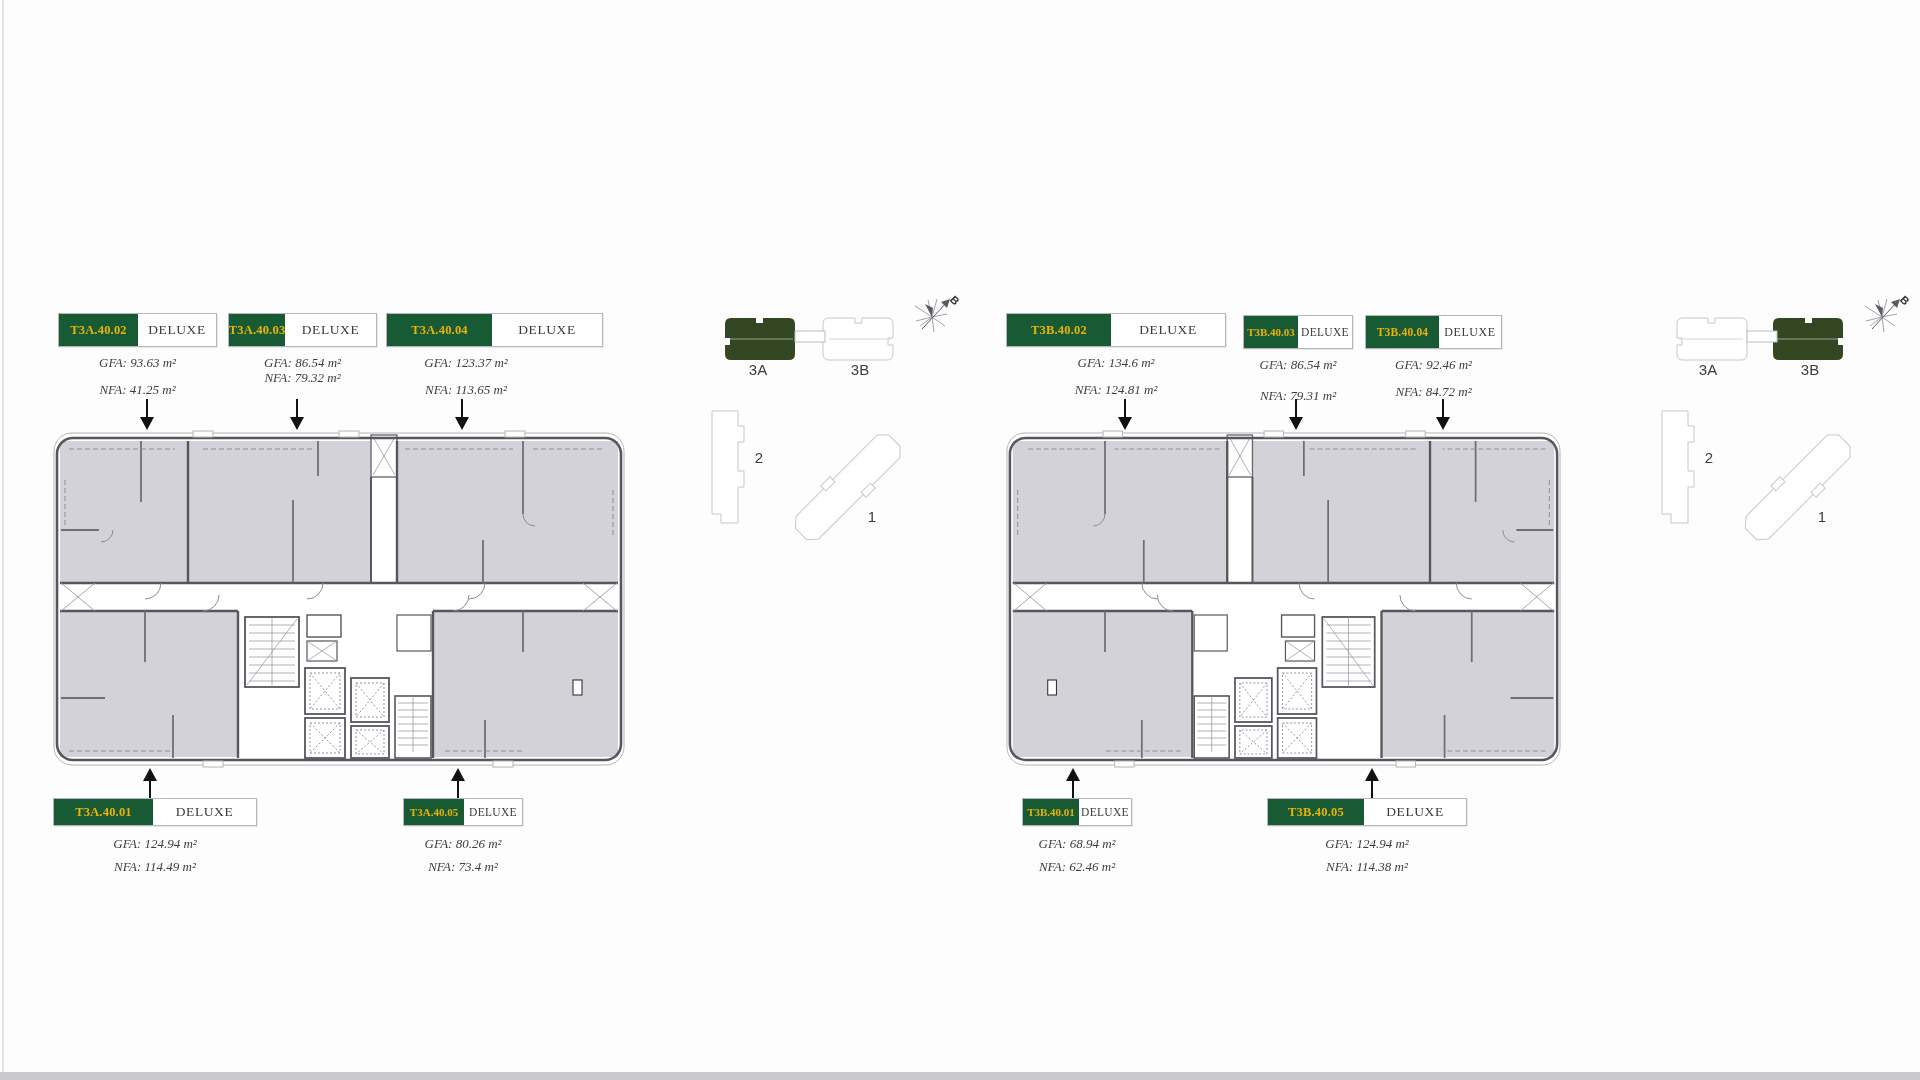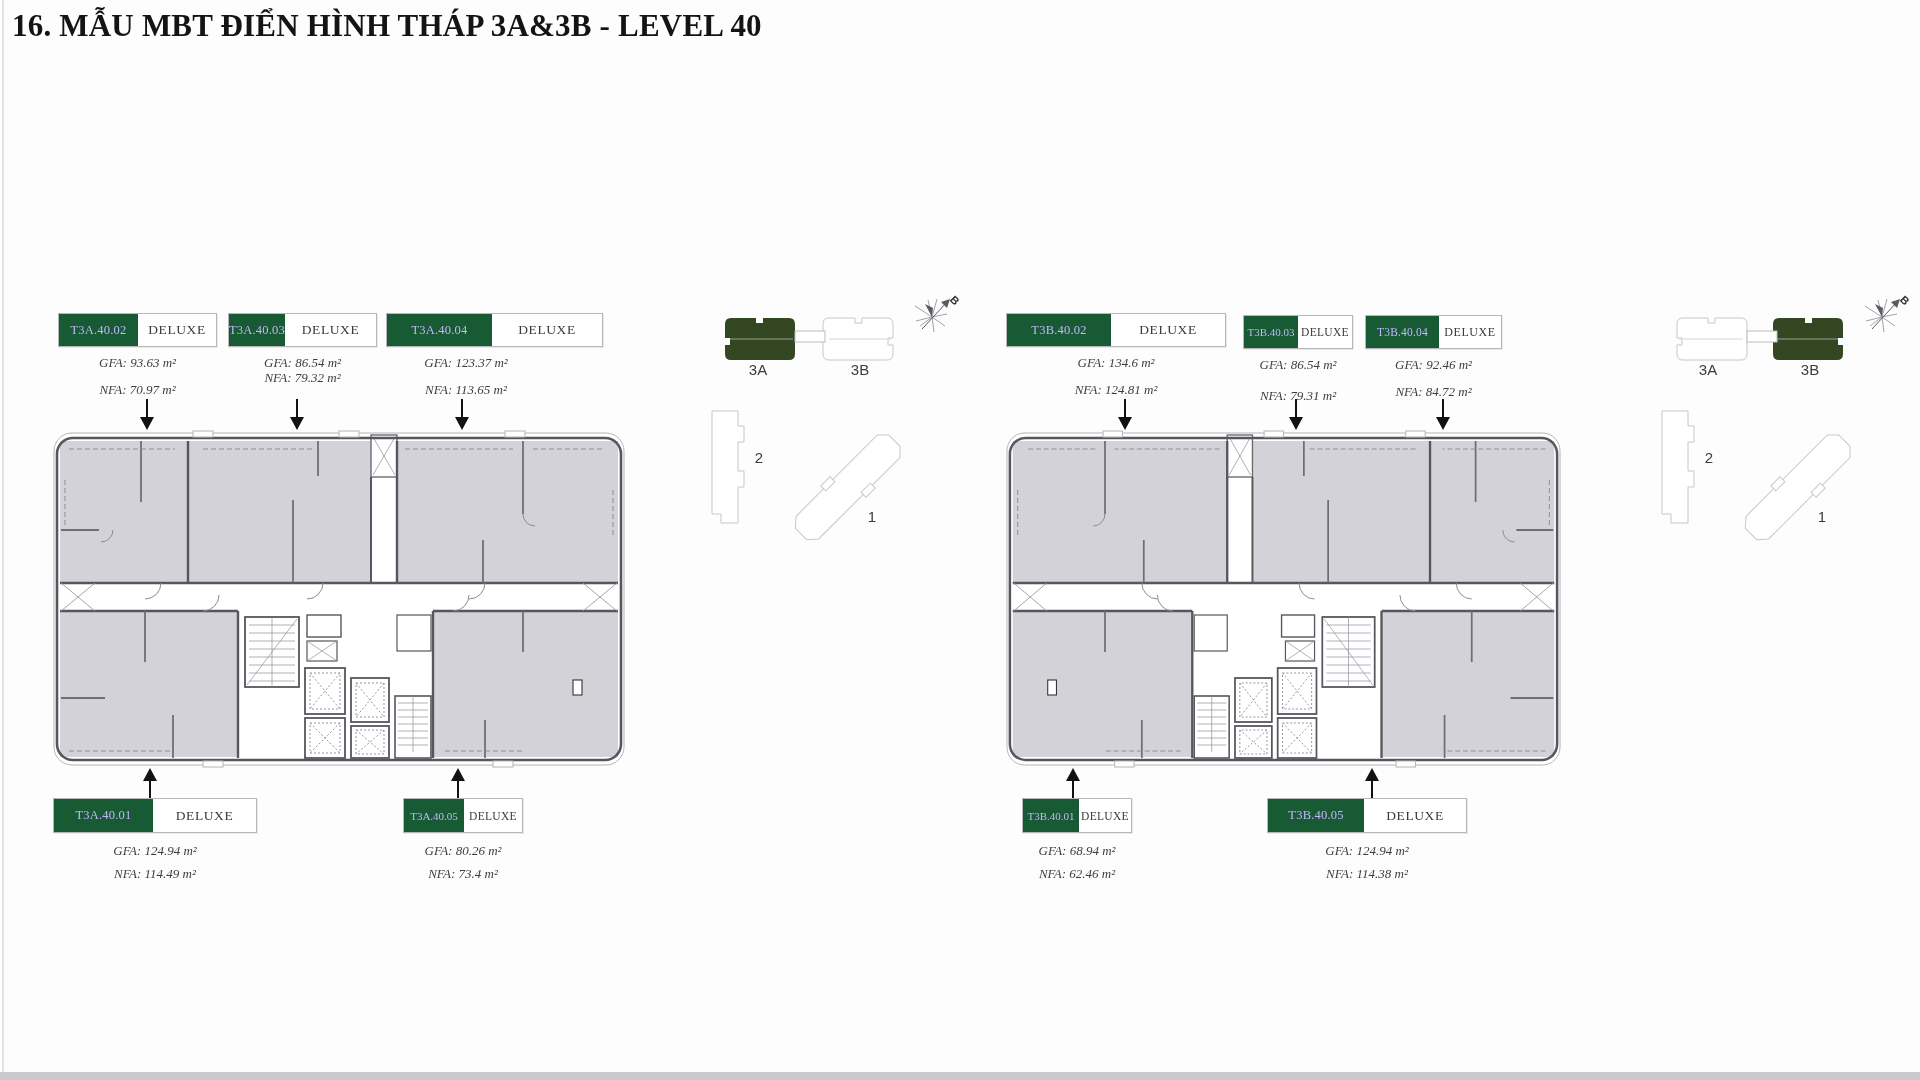--- a/index.html
+++ b/index.html
@@ -9,23 +9,23 @@
   .edge-bottom{position:absolute;left:0;top:1072px;width:1920px;height:8px;background:#c9c9cc;}
   .title{position:absolute;left:12px;top:8px;font:700 31px "Liberation Serif",serif;color:#141414;
          letter-spacing:.2px;white-space:nowrap;}
   svg.plan,svg.keyplan,svg.defsvg{position:absolute;}
   .defsvg{width:0;height:0;overflow:hidden;}
 
   
   .ugroup{position:absolute;}
   .ulabel{display:flex;height:34px;border:1px solid #b6b6bb;background:#fff;box-sizing:border-box;
           box-shadow:1px 1px 0 rgba(0,0,0,.08);}
-  .ulabel.short{height:35px;}
-  .ulabel .code{background:var(--unit-green,#175a34);color:#c4b5fd;display:flex;align-items:center;
-          justify-content:center;font-weight:400;font-size:12.5px;letter-spacing:.2px;box-sizing:border-box;}
+  .ulabel.short{height:28px;}
+  .ulabel .code{background:var(--unit-green,#175a34);color:#eab308;display:flex;align-items:center;
+          justify-content:center;font-weight:700;font-size:12.5px;letter-spacing:.2px;box-sizing:border-box;}
   .ulabel .typ{flex:1;display:flex;align-items:center;justify-content:center;color:#3a3a3a;
           font-size:13.5px;letter-spacing:.6px;}
   .ugroup.compact .code{font-size:11px;letter-spacing:0;}
   .ugroup.compact .typ{font-size:11.5px;letter-spacing:.3px;}
   .area{font-size:13px;color:#3e3e3e;text-align:center;line-height:15px;font-style:italic;}
 
   
   .arr{position:absolute;width:14px;}
   .arr .stem{position:absolute;left:6px;width:2px;background:#121212;}
   .arr .head{position:absolute;left:0;width:0;height:0;border-left:7px solid transparent;
@@ -39,21 +39,20 @@
   .kp-b{font-family:"Liberation Sans",sans-serif;font-size:11px;font-weight:700;fill:#333;text-anchor:middle;}
 </style>
 </head>
 <body>
 
 <div class="page">
 
   <div class="edge-left"></div>
   <div class="edge-bottom"></div>
 
-  <div class="title">16. MẪU MBT ĐIỂN HÌNH THÁP 3A&amp;3B - LEVEL 40</div>
 
   <svg class="defsvg" aria-hidden="true">
     <defs>
       <path id="kp-tower" d="M6 0 H31 V5 H38 V0 H64 Q70 0 70 6 V36 Q70 42 64 42 H6 Q0 42 0 36 V27 H5 V20 H0 V6 Q0 0 6 0 Z"></path>
       <path id="kp-z2" d="M4 0 H30 V15 H36 V31 H30 V60 H36 V76 H30 V112 H13 V103 H4 Z"></path>
       <g id="kp-z1">
         <path d="M9 -16 H124 L132 -8 V8 L124 16 H9 L0 8 V-8 Z"></path>
         <rect x="48" y="-20" width="13" height="7"></rect>
         <rect x="72" y="13" width="13" height="7"></rect>
       </g>
@@ -235,21 +234,21 @@
     <use href="#kp-cmp" transform="translate(232,22)"></use>
     <text class="kp-b" transform="translate(252,8) rotate(45)">B</text>
   </svg>
 
   <div class="ugroup" style="left:58px;top:313px;width:159px">
     <div class="ulabel">
       <span class="code" style="width:79px">T3A.40.02</span>
       <span class="typ">DELUXE</span>
     </div>
     <div class="area" style="margin-top:8px">GFA: 93.63 m²</div>
-    <div class="area" style="margin-top:12px">NFA: 70.97 m²</div>
+    <div class="area" style="margin-top:12px">NFA: 41.25 m²</div>
   </div>
 
   <div class="ugroup" style="left:228px;top:313px;width:149px">
     <div class="ulabel">
       <span class="code" style="width:56px">T3A.40.03</span>
       <span class="typ">DELUXE</span>
     </div>
     <div class="area" style="margin-top:8px">GFA: 86.54 m²</div>
     <div class="area" style="">NFA: 79.32 m²</div>
   </div>

